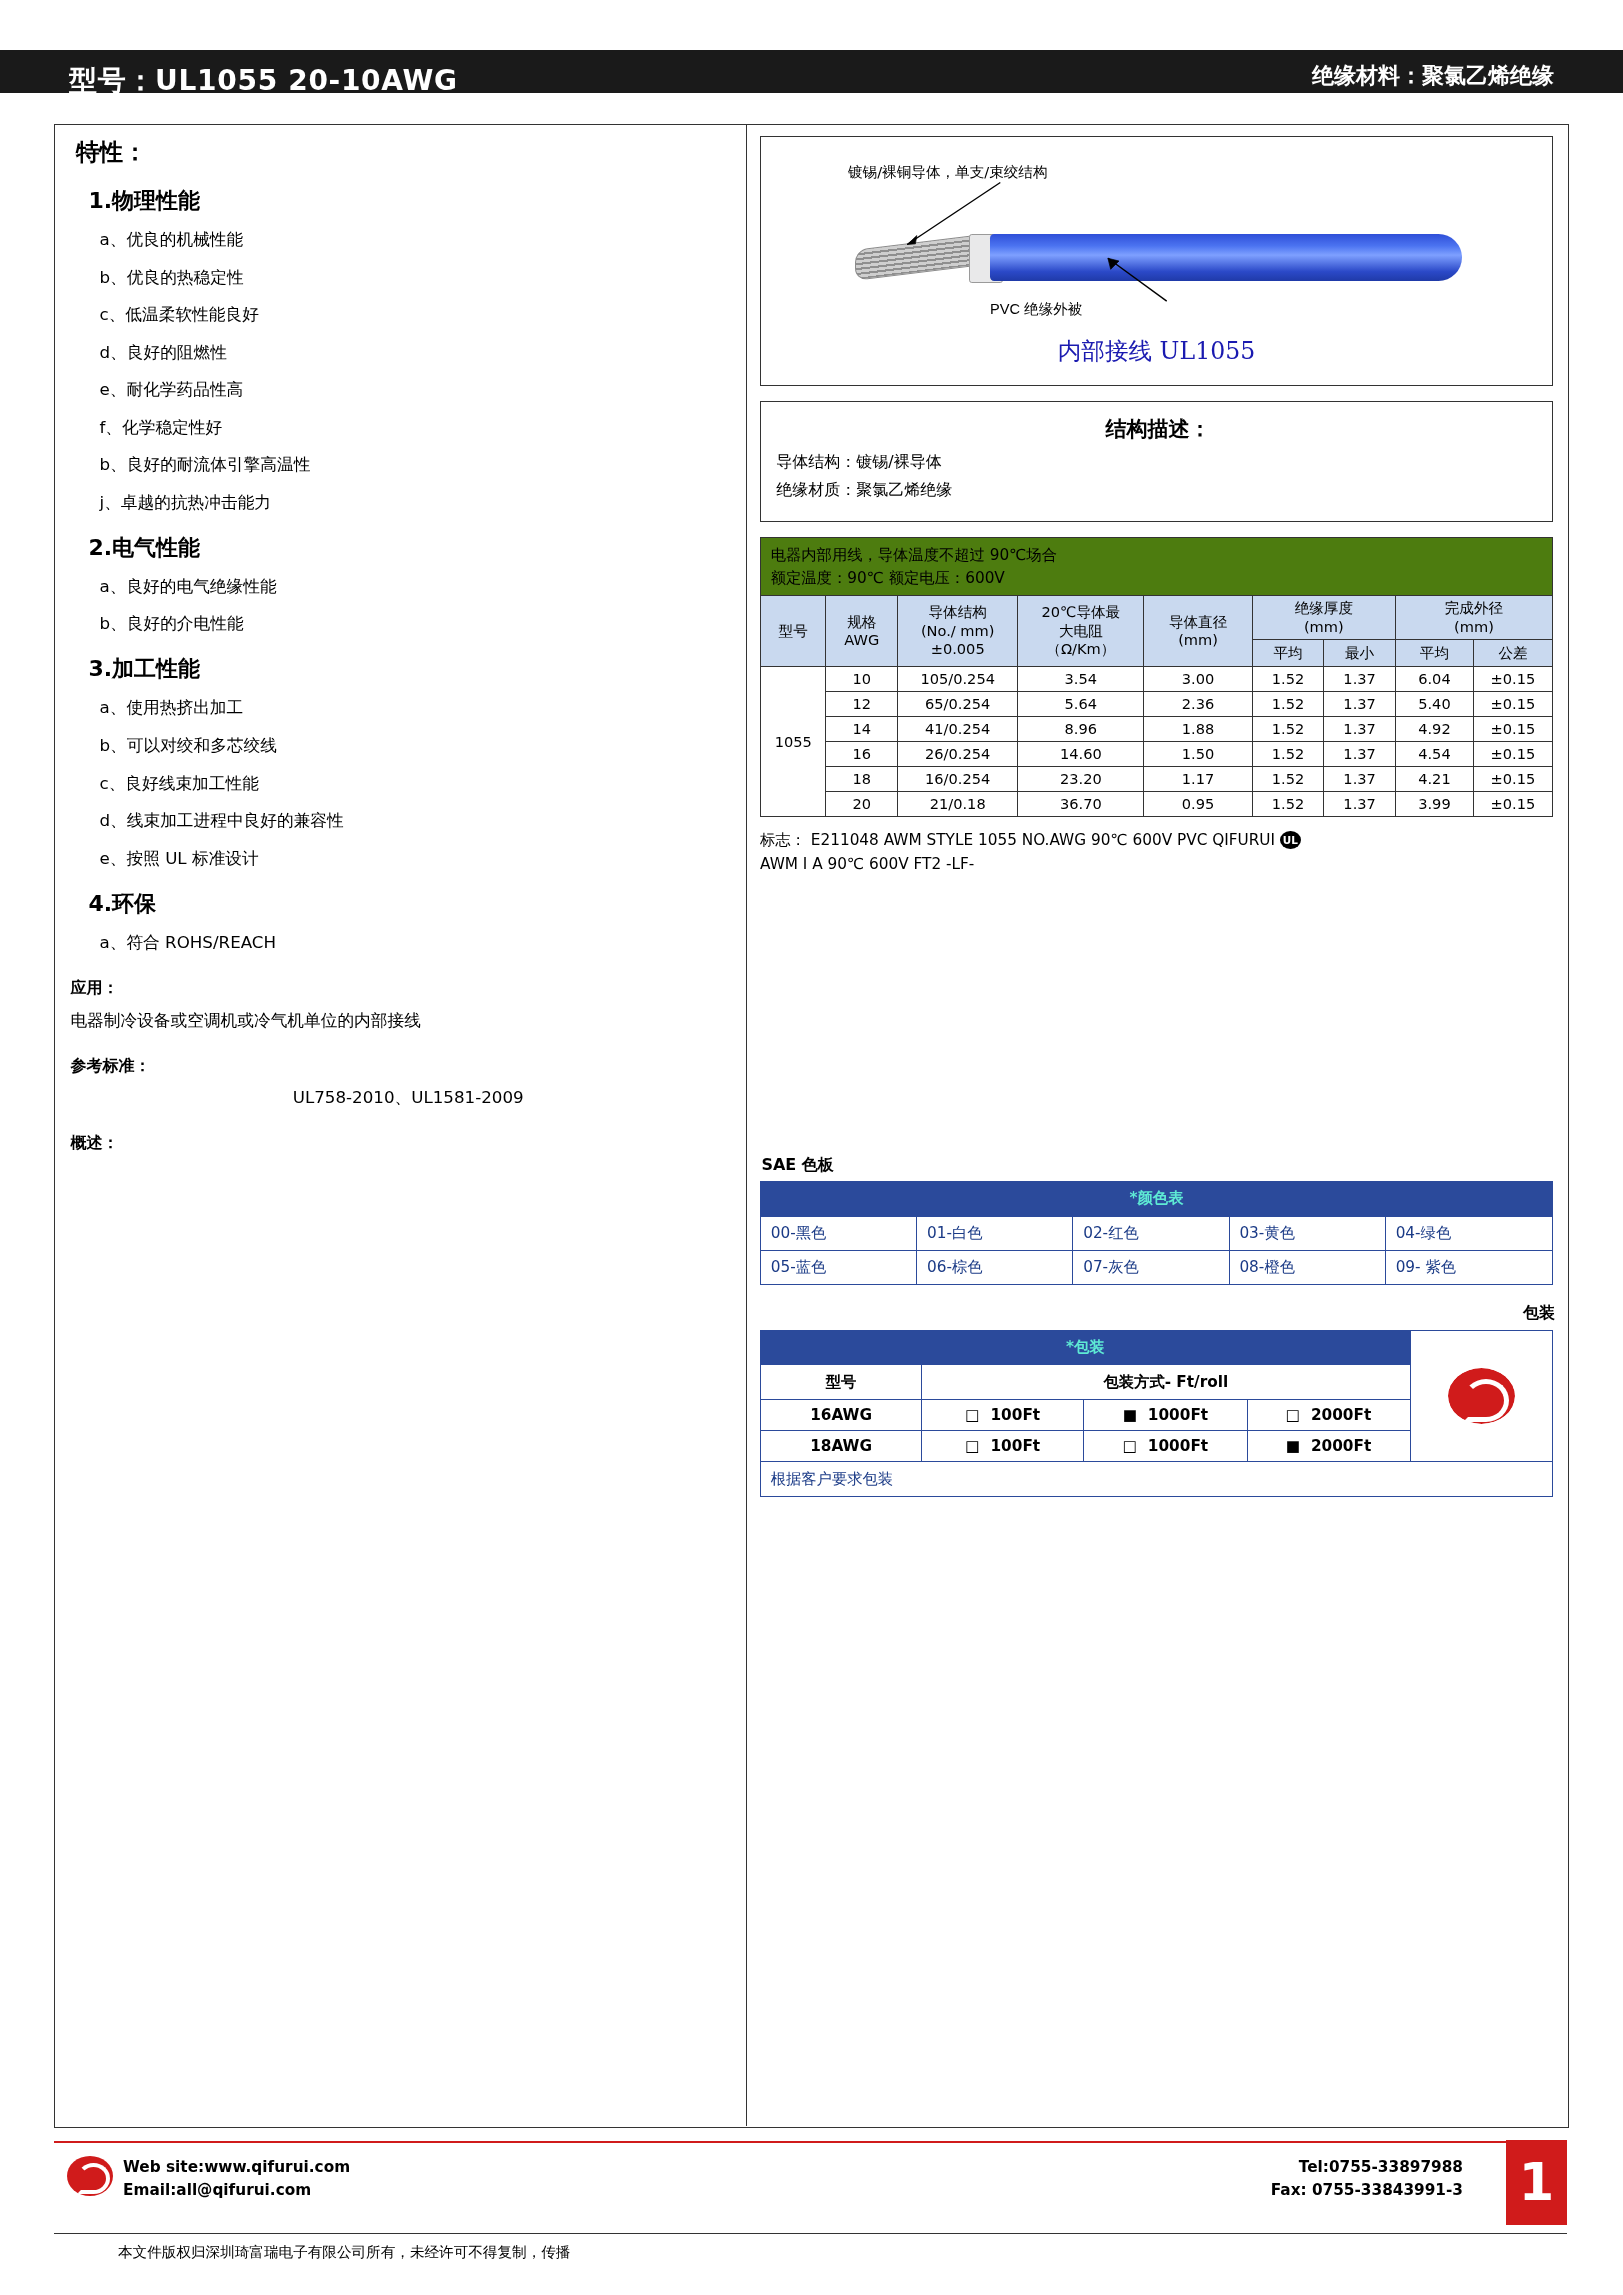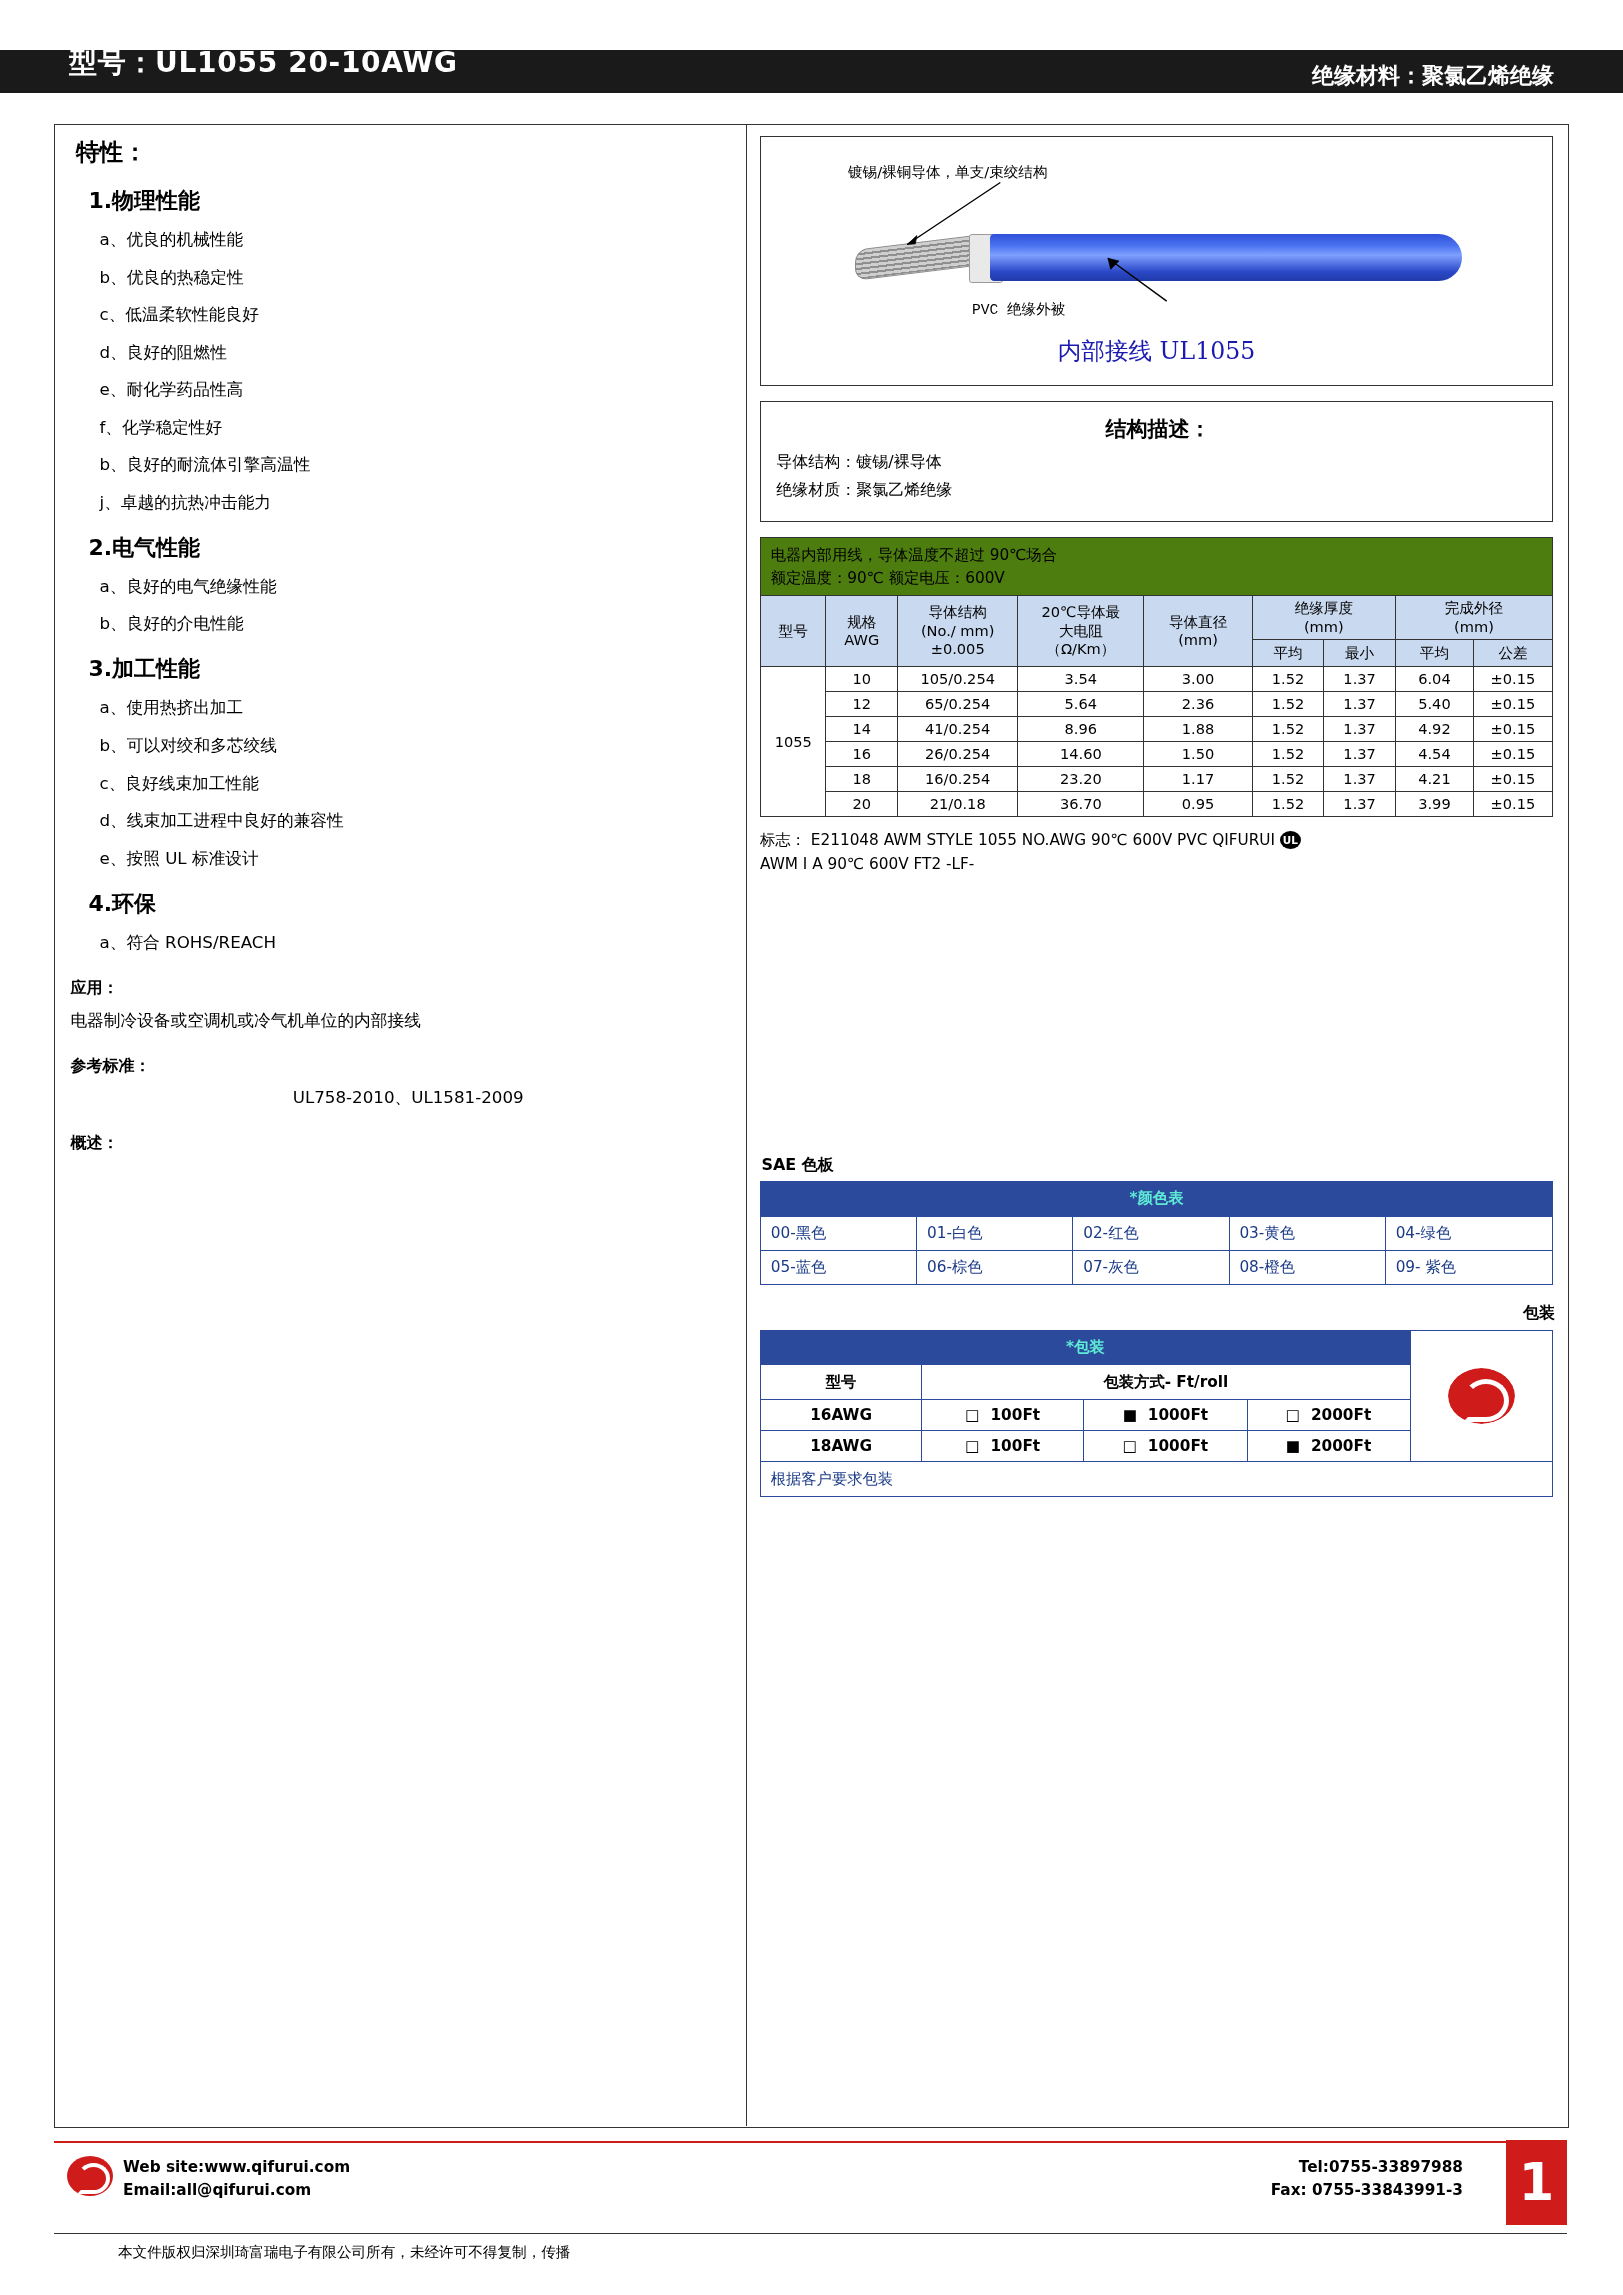--- a/index.html
+++ b/index.html
@@ -13,21 +13,21 @@
   .page {
     position:absolute; inset:0;
     padding:0;
   }
   
   .header-band {
     position:absolute; left:0; top:50px; width:1623px; height:43px;
     background:#1a1a1a;
   }
   .header-title {
-    position:absolute; left:69px; top:44px;
+    position:absolute; left:69px; top:62px;
     font-size:28px; font-weight:bold; color:#ffffff;
     letter-spacing:0.7px;
     font-family:"DejaVu Sans", sans-serif;
     text-align:center;
   }
   .header-right {
     position:absolute; right:69px; top:61px;
     font-size:22px; font-weight:bold; color:#ffffff;
     font-family:"DejaVu Sans", sans-serif;
   }
@@ -78,22 +78,22 @@
   .pic-box {
     position:relative;
     border:0.7px solid #333; height:250px; width:793px;
     box-sizing:border-box;
   }
   .pic-label-top {
     position:absolute; left:87px; top:26px; font-size:14.6px;
     font-family:"DejaVu Sans", sans-serif;
   }
   .pic-label-pvc {
-    position:absolute; left:211px; top:163px; font-size:14.6px;
-    font-family:Liberation Mono, monospace;
+    position:absolute; left:229px; top:163px; font-size:14.6px;
+    font-family:Liberation Sans, sans-serif;
   }
   .pic-title {
     position:absolute; left:0; right:0; top:198px; text-align:center;
     font-size:23.6px; color:#1a1ab0;
     font-family:"DejaVu Serif", serif;
   }
   .wire-body {
     position:absolute; left:229px; top:97px; width:472px; height:47px;
     background:linear-gradient(to bottom,#2f4fd8 0%,#4b73f0 25%,#7ea0ff 45%,#2b49c8 80%,#1f3aa8 100%);
     border-radius:4.2px 23.6px 23.6px 4.2px;

